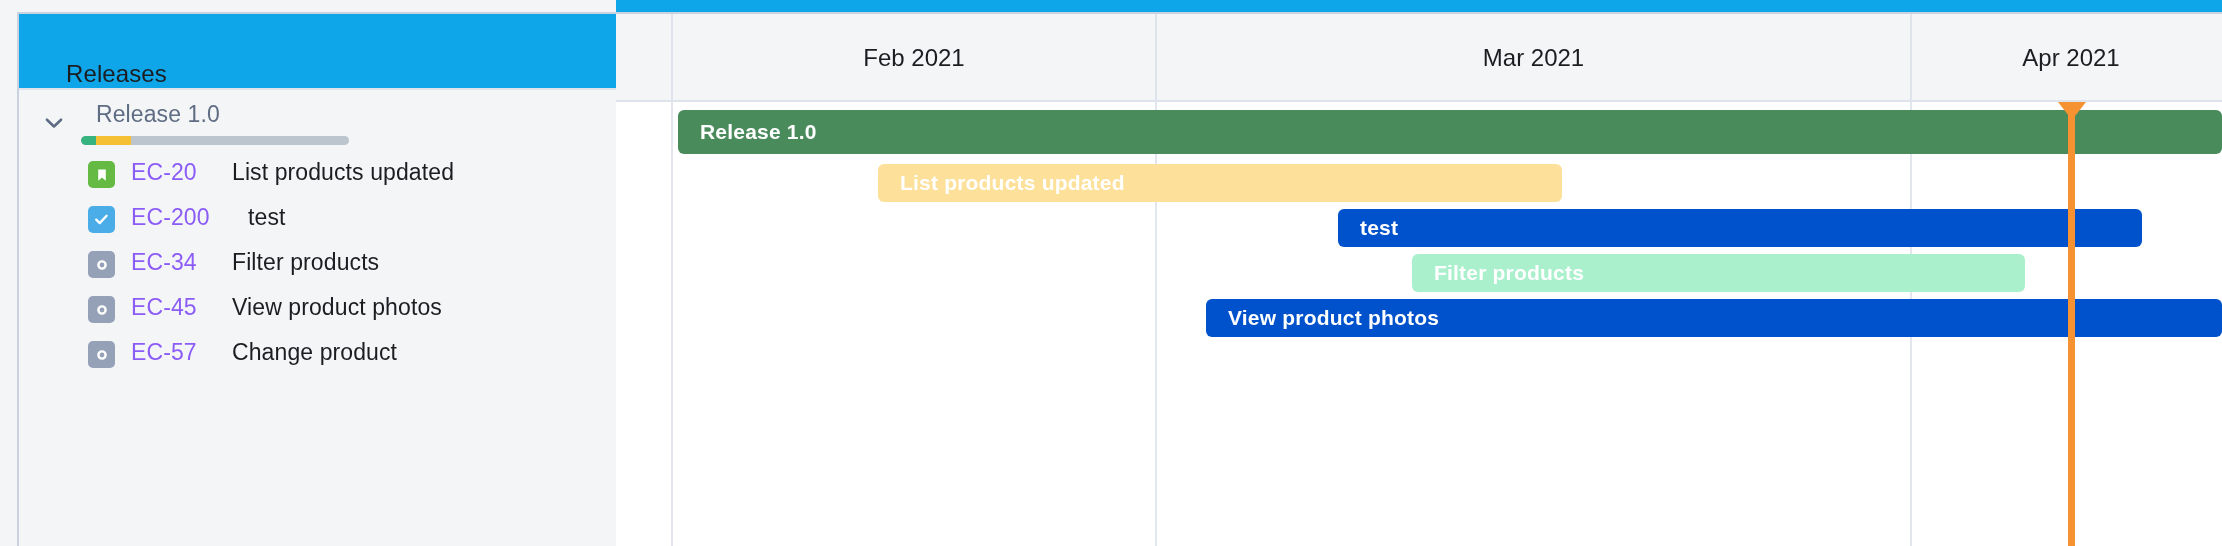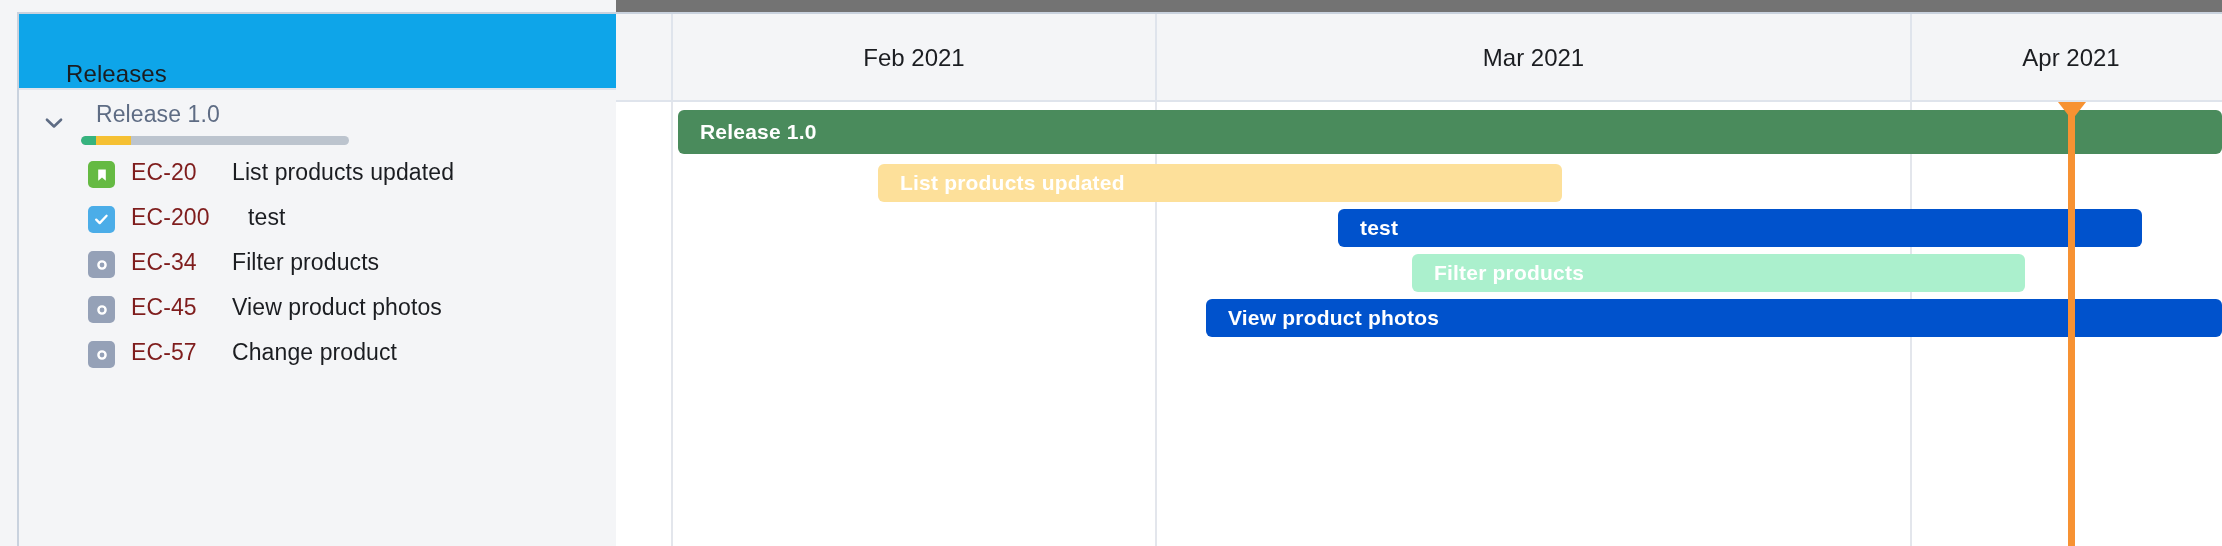--- a/index.html
+++ b/index.html
@@ -125,41 +125,41 @@
   .issue-icon svg { display: block; }
   .icon-story { background: #65ba43; }
   .icon-task  { background: #4bade8; }
   .icon-subtask { background: #95a1b7; }
 
   .issue-key {
     position: absolute;
     left: 112px;
     top: 7px;
     font-size: 23px;
-    color: #7f1d1d;
+    color: #8b5cf6;
     letter-spacing: 0.1px;
     white-space: nowrap;
   }
   .issue-summary {
     position: absolute;
     top: 7px;
     font-size: 23px;
     color: #1b1d21;
     letter-spacing: 0.1px;
     white-space: nowrap;
   }
 
   
   #timeline {
     position: absolute;
     left: 616px;
     top: 0;
     width: 1606px;
     height: 546px;
-    background: #737373;
+    background: #0ea5e9;
     overflow: hidden;
   }
   #timeline-header {
     position: absolute;
     left: 0;
     top: 12px;
     width: 1606px;
     height: 90px;
     background: #f4f5f7;
     border-top: 2px solid #c9d2de;

